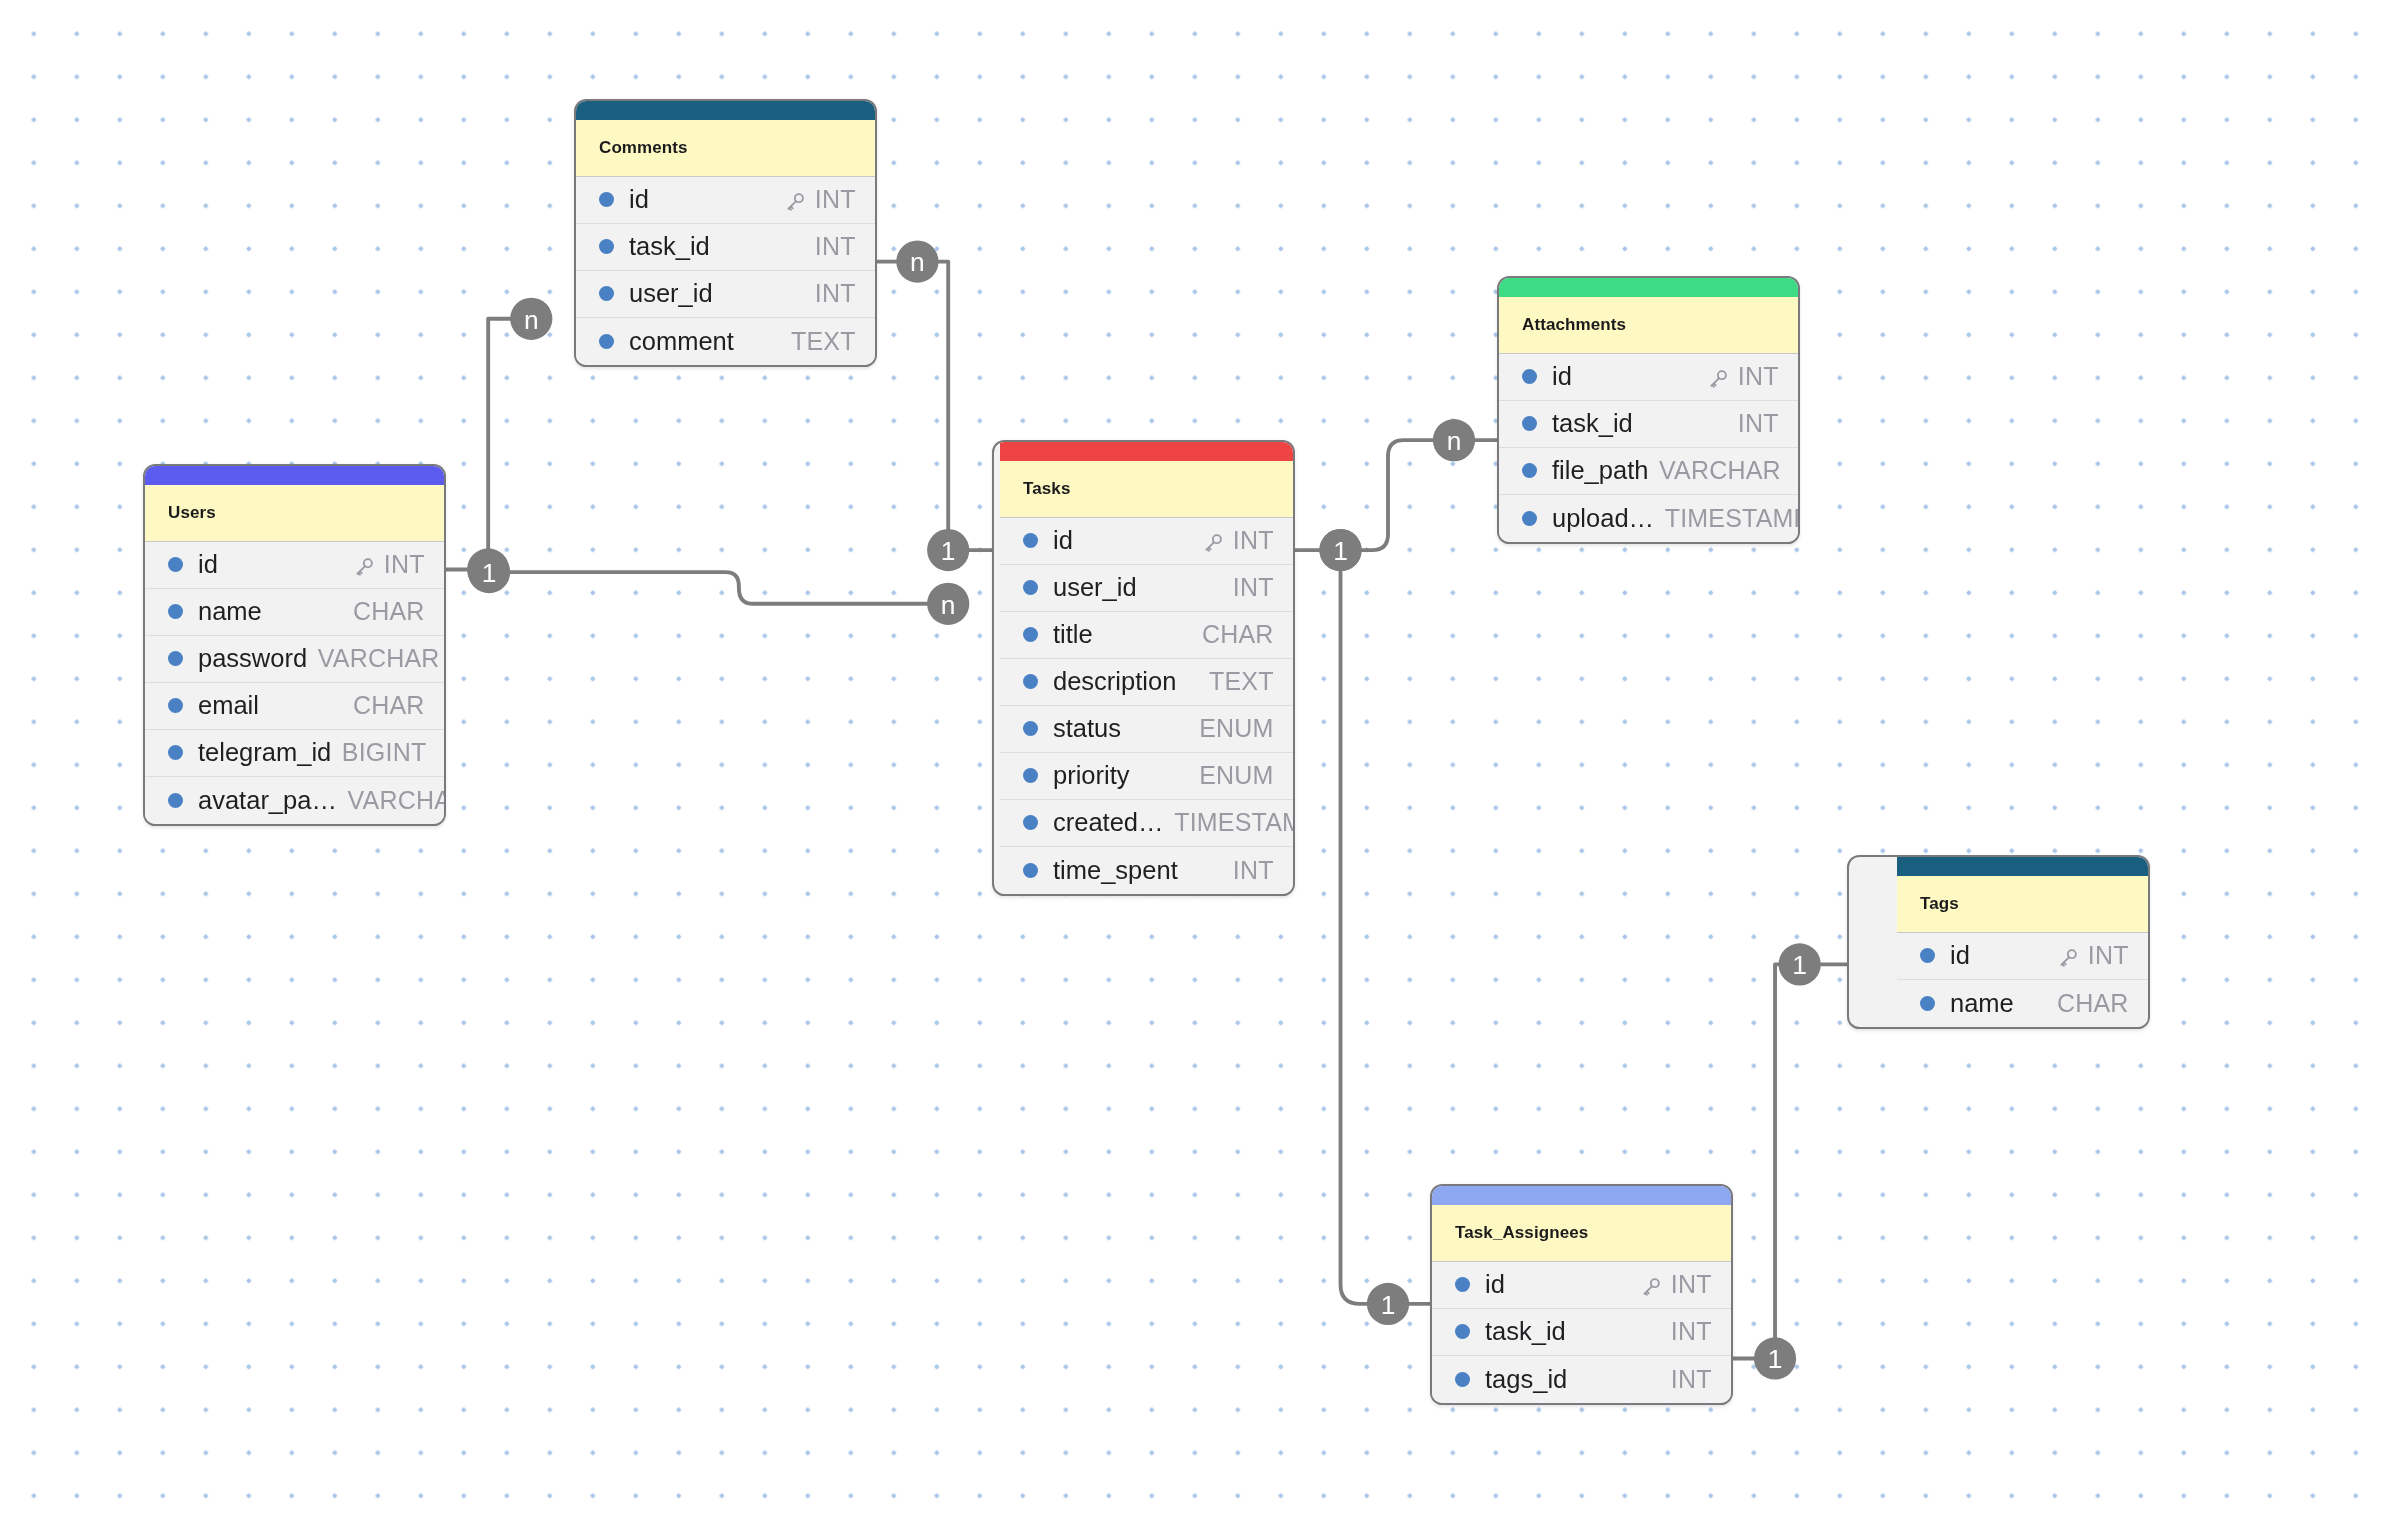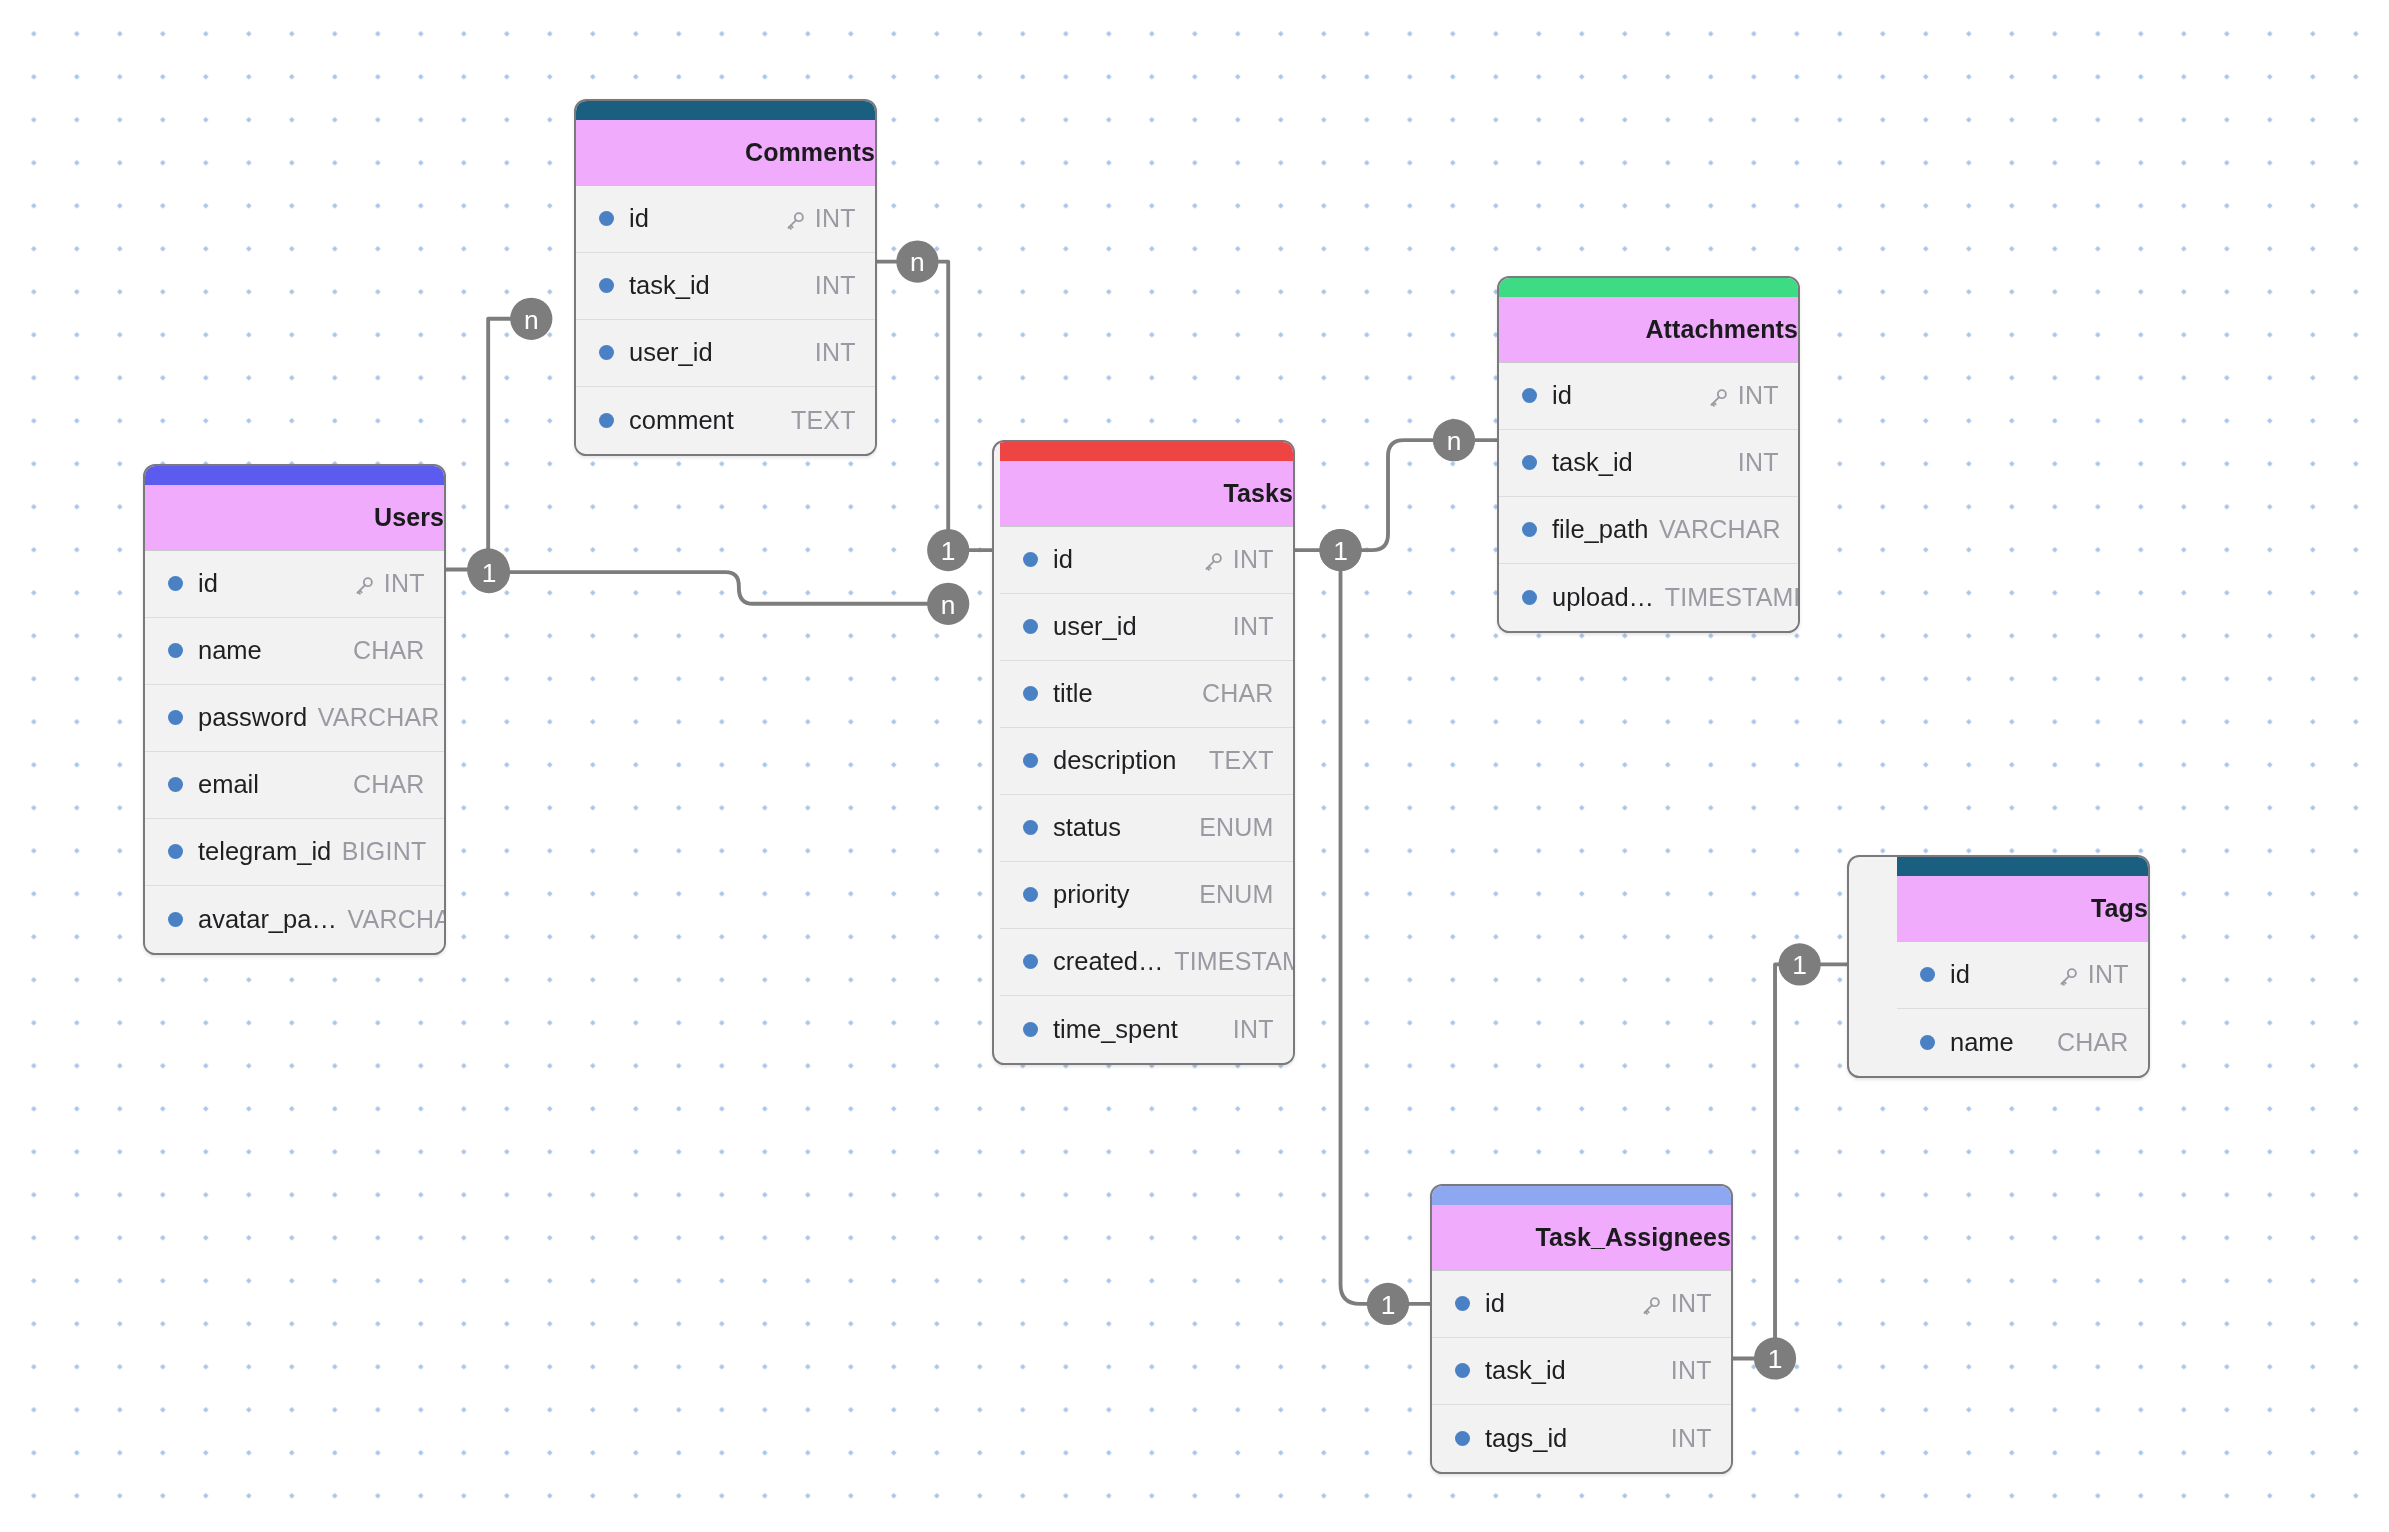--- a/index.html
+++ b/index.html
@@ -22,33 +22,32 @@
     position:absolute;
     background:#f2f2f3;
     border:2.6px solid #7a7a7e;
     border-radius:12.3px;
     box-sizing:border-box;
     overflow:hidden;
     box-shadow:0 1.8px 3.5px rgba(0,0,0,.10);
   }
   .tbl-accent{height:19.4px;width:100%;}
   .tbl-title{
-    background:#f0abfc;
+    background:#fef9c3;
     color:#1b1b1d;
-    font-size:25px;
+    font-size:17px;
     font-weight:bold;
     padding:17.6px 0 17.6px 23px;
     border-bottom:1.8px solid #c8c8cc;
     letter-spacing:0.1px;
     white-space:nowrap;
-    text-align:right;
   }
   .row{
     display:flex;align-items:center;
-    height:67px;
+    height:47px;
     padding:0 19.4px 0 23px;
     border-bottom:1.8px solid #dddde0;
     box-sizing:border-box;
     background:#f2f2f3;
   }
   .row:last-child{border-bottom:none;}
   .dot{width:15px;height:15px;border-radius:50%;background:#4a81c4;flex:0 0 auto;margin-right:15px;}
   .fname{font-size:25.5px;color:#1f1f22;white-space:nowrap;}
   .spacer{flex:1 1 auto;min-width:10.6px;}
   .ftype{font-size:25px;color:#9a9aa2;white-space:nowrap;letter-spacing:0.2px;}

